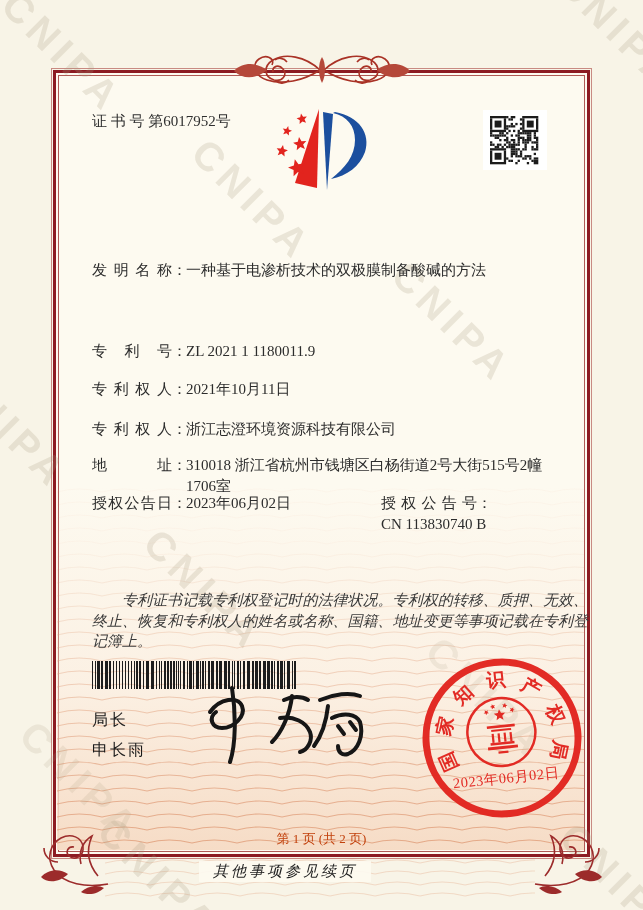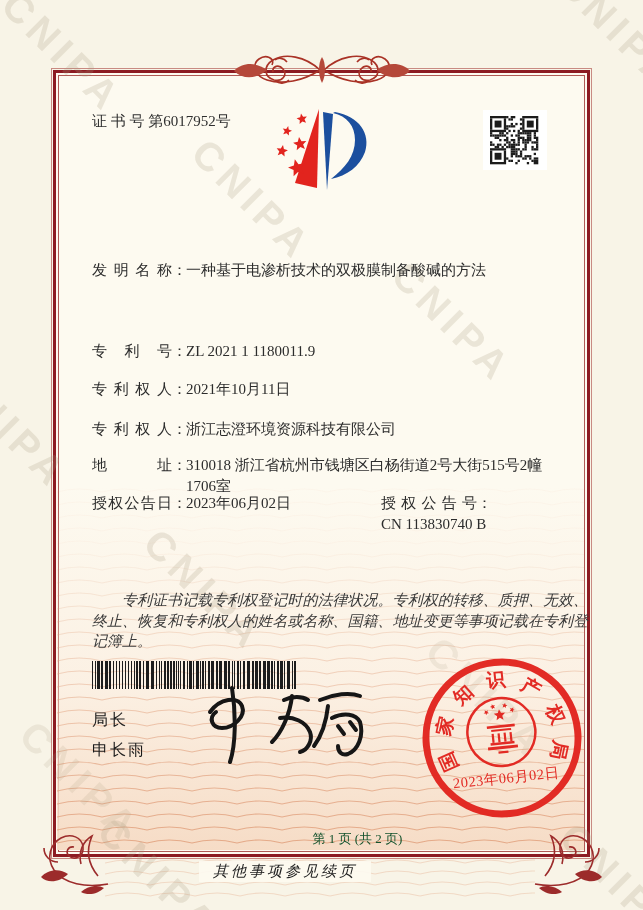--- a/index.html
+++ b/index.html
@@ -76,21 +76,21 @@
 
   .topfl{position:absolute;left:227px;top:50px;width:190px;height:40px;z-index:3;}
   .topfl path{fill:none;stroke:#a93226;stroke-width:1.6;}
   .topfl .fill{fill:#b5483a;stroke:none;}
   .cornerfl{position:absolute;width:85px;height:85px;z-index:4;}
   .cornerfl path{fill:none;stroke:#9c2b2b;stroke-width:1.6;}
   .cornerfl .fill{fill:#9c2b2b;stroke:none;}
   .cfl-left{left:38px;top:812px;}
   .cfl-right{left:520px;top:812px;transform:scaleX(-1);}
 
-  .pageinfo{position:absolute;left:53px;top:830px;width:537px;text-align:center;font-size:13px;color:#14532d;z-index:3;margin-left:36px;}
+  .pageinfo{position:absolute;left:53px;top:830px;width:537px;text-align:center;font-size:13px;color:#c2410c;z-index:3;}
   .note{
     position:absolute;left:0;top:861px;width:570px;text-align:center;z-index:3;
     font-size:15px;font-style:italic;color:#222;letter-spacing:3px;
   }
   .note span{background:rgba(253,250,240,.92);padding:1px 14px;display:inline-block;}
 </style>
 </head>
 <body>
 
 <div class="page">

